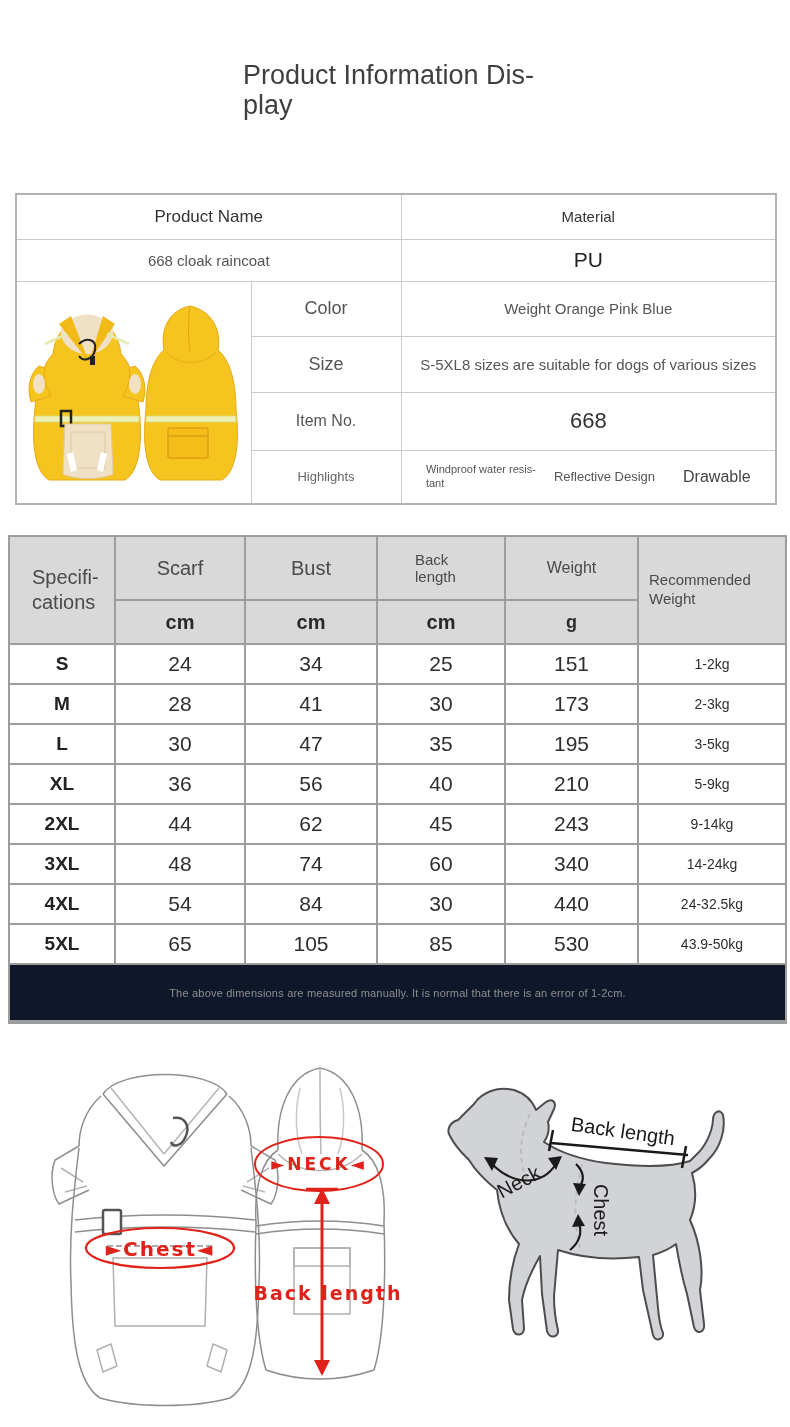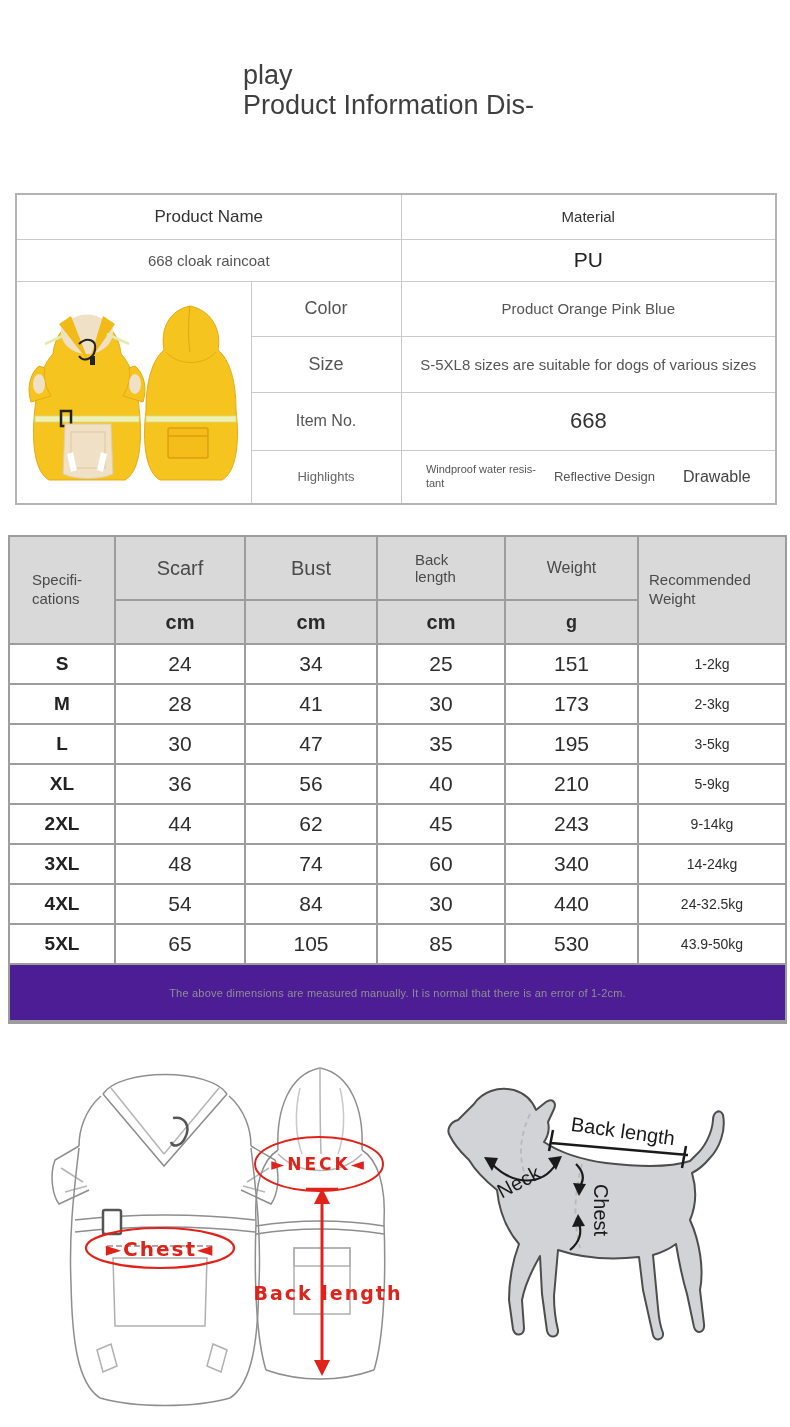--- a/index.html
+++ b/index.html
@@ -41,48 +41,48 @@
 
   
   .size-table { position:absolute; left:8px; top:535px; width:777px;
                 border-collapse:collapse; table-layout:fixed;
                 border:2px solid #9d9d9d; border-bottom:4px solid #9d9d9d; }
   .size-table th, .size-table td { border:2px solid #9d9d9d; text-align:center; vertical-align:middle; }
   .size-table thead th { background:#d9d9d9; color:#4a4a4a; font-weight:normal; }
   .size-table tr.h1 { height:64px; }
   .size-table tr.h2 { height:44px; }
   .size-table tbody tr { height:40px; }
-  .spec-th { font-size:15px;margin-left:48px; }
+  .spec-th { font-size:20px;margin-left:48px; }
   .spec-th span { display:block; text-align:left; width:60px; margin:0 auto; line-height:1.25; }
   .col-scarf, .col-bust { font-size:20px; }
   .col-back { font-size:15px; }
   .col-back div { width:52px; text-align:left; margin:0 auto; line-height:1.15; }
   .col-weight { font-size:16px; }
   .rec-th { font-size:15px; text-align:left !important; padding-left:10px; line-height:1.25; }
   .unit { font-weight:bold !important; color:#2a2a2a !important; font-size:20px; }
   .unit-g { font-size:18px; }
   .size-table tbody td { font-size:21px; color:#2e2e2e; background:#fff; }
   .size-table tbody td.size-col { font-weight:bold; font-size:19px; color:#222; }
   .size-table tbody td.rec-col { font-size:14px; }
-  .size-table tfoot td { height:58px; background:#4c1d95; font-size:11px; color:#8f8f8f; letter-spacing:0.2px; }
+  .size-table tfoot td { height:58px; background:#0f172a; font-size:11px; color:#8f8f8f; letter-spacing:0.2px; }
 
   
   .drawings { position:absolute; top:1058px; left:0; width:790px; height:365px; }
   .svg-front { position:absolute; left:45px; top:0; }
   .svg-back  { position:absolute; left:250px; top:0; }
   .svg-dog   { position:absolute; left:430px; top:0; }
 </style>
 </head>
 <body>
 
 <div class="page">
 
   <div class="title">
+    <span>Product Information Dis-</span>
     <span>play</span>
-    <span>Product Information Dis-</span>
   </div>
 
   <table class="info-table">
     <colgroup>
         <col style="width:235px">
         <col style="width:150px">
         <col style="width:375px">
       </colgroup>
     <tbody>
         <tr class="r1">
@@ -121,21 +121,21 @@
             <path d="M48,2 C28,6 18,24 22,46 C10,56 4,78 4,106 C0,140 4,168 18,176 L80,176 C94,168 98,140 94,106 C94,78 88,56 76,46 C80,24 68,6 48,2 Z" fill="#f6c41e" stroke="#e9a815"></path>
             <path d="M48,2 C46,18 46,34 48,48" stroke="#e2a514" fill="none"></path>
             <path d="M24,48 C36,62 62,62 74,48" stroke="#e8ab16" fill="none"></path>
             <rect x="4" y="112" width="90" height="6" fill="#eef0b4" stroke="#d8dd7a" stroke-width="0.8"></rect>
             <rect x="26" y="124" width="40" height="30" rx="2" fill="#f4bd1a" stroke="#e09d10" stroke-width="1.5"></rect>
             <path d="M26,132 L66,132" stroke="#e09d10" stroke-width="1.5"></path>
           </g>
         </svg>
       </td>
       <td class="lbl">Color</td>
-      <td class="val">Product Orange Pink Blue</td>
+      <td class="val">Weight Orange Pink Blue</td>
     </tr>
     <tr class="r4">
       <td class="lbl">Size</td>
       <td class="val">S-5XL8 sizes are suitable for dogs of various sizes</td>
     </tr>
     <tr class="r5">
       <td class="lbl-sm">Item No.</td>
       <td class="big">668</td>
     </tr>
     <tr class="r6">

